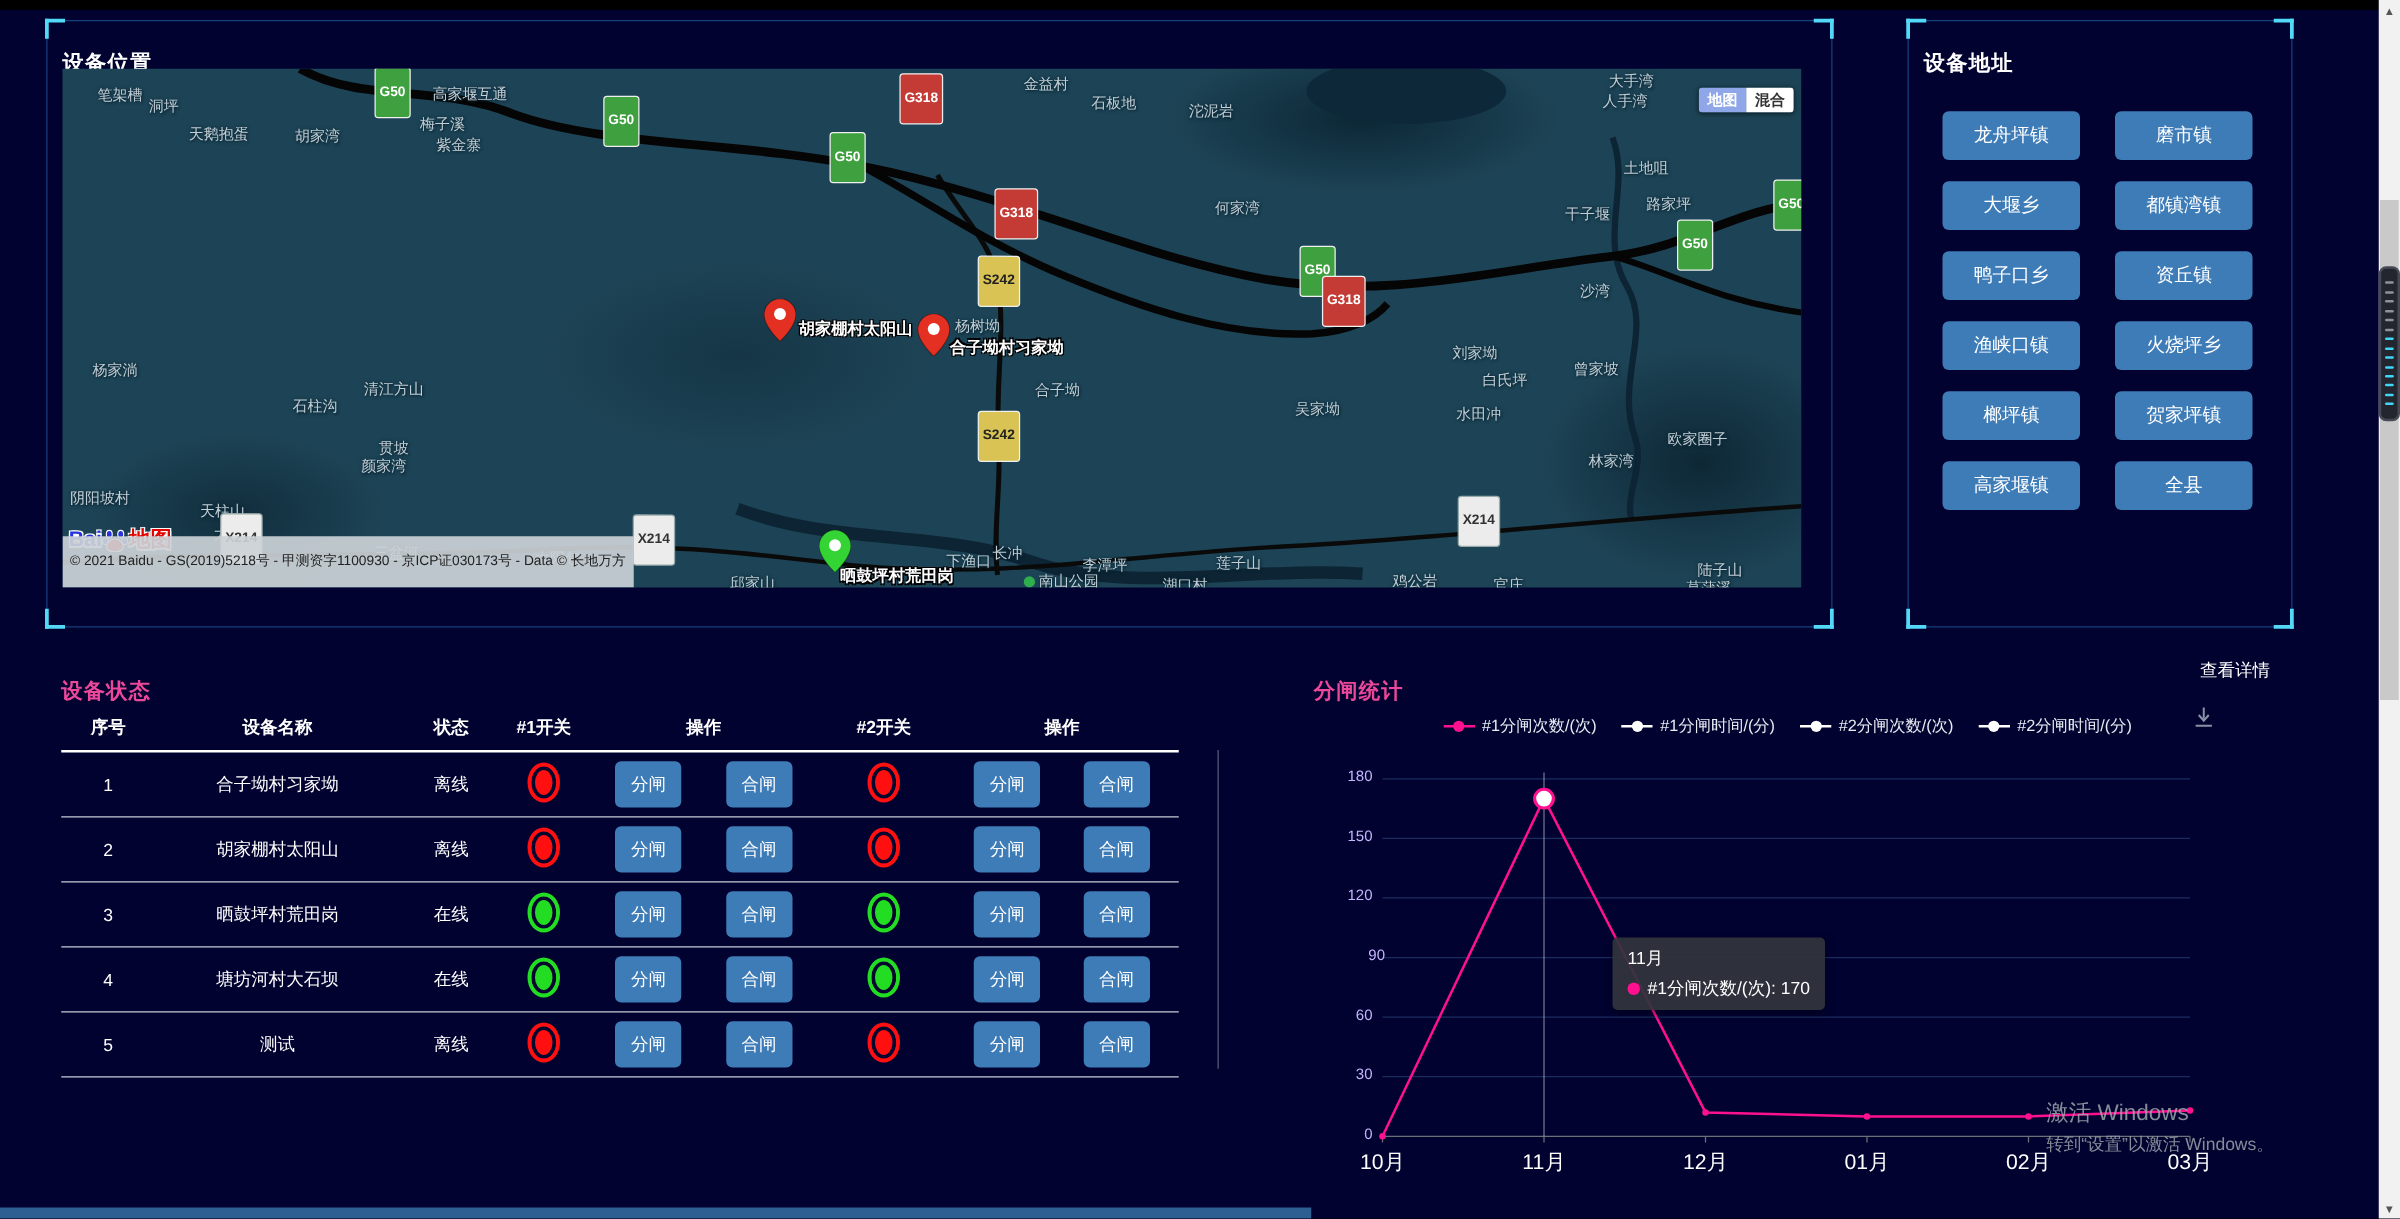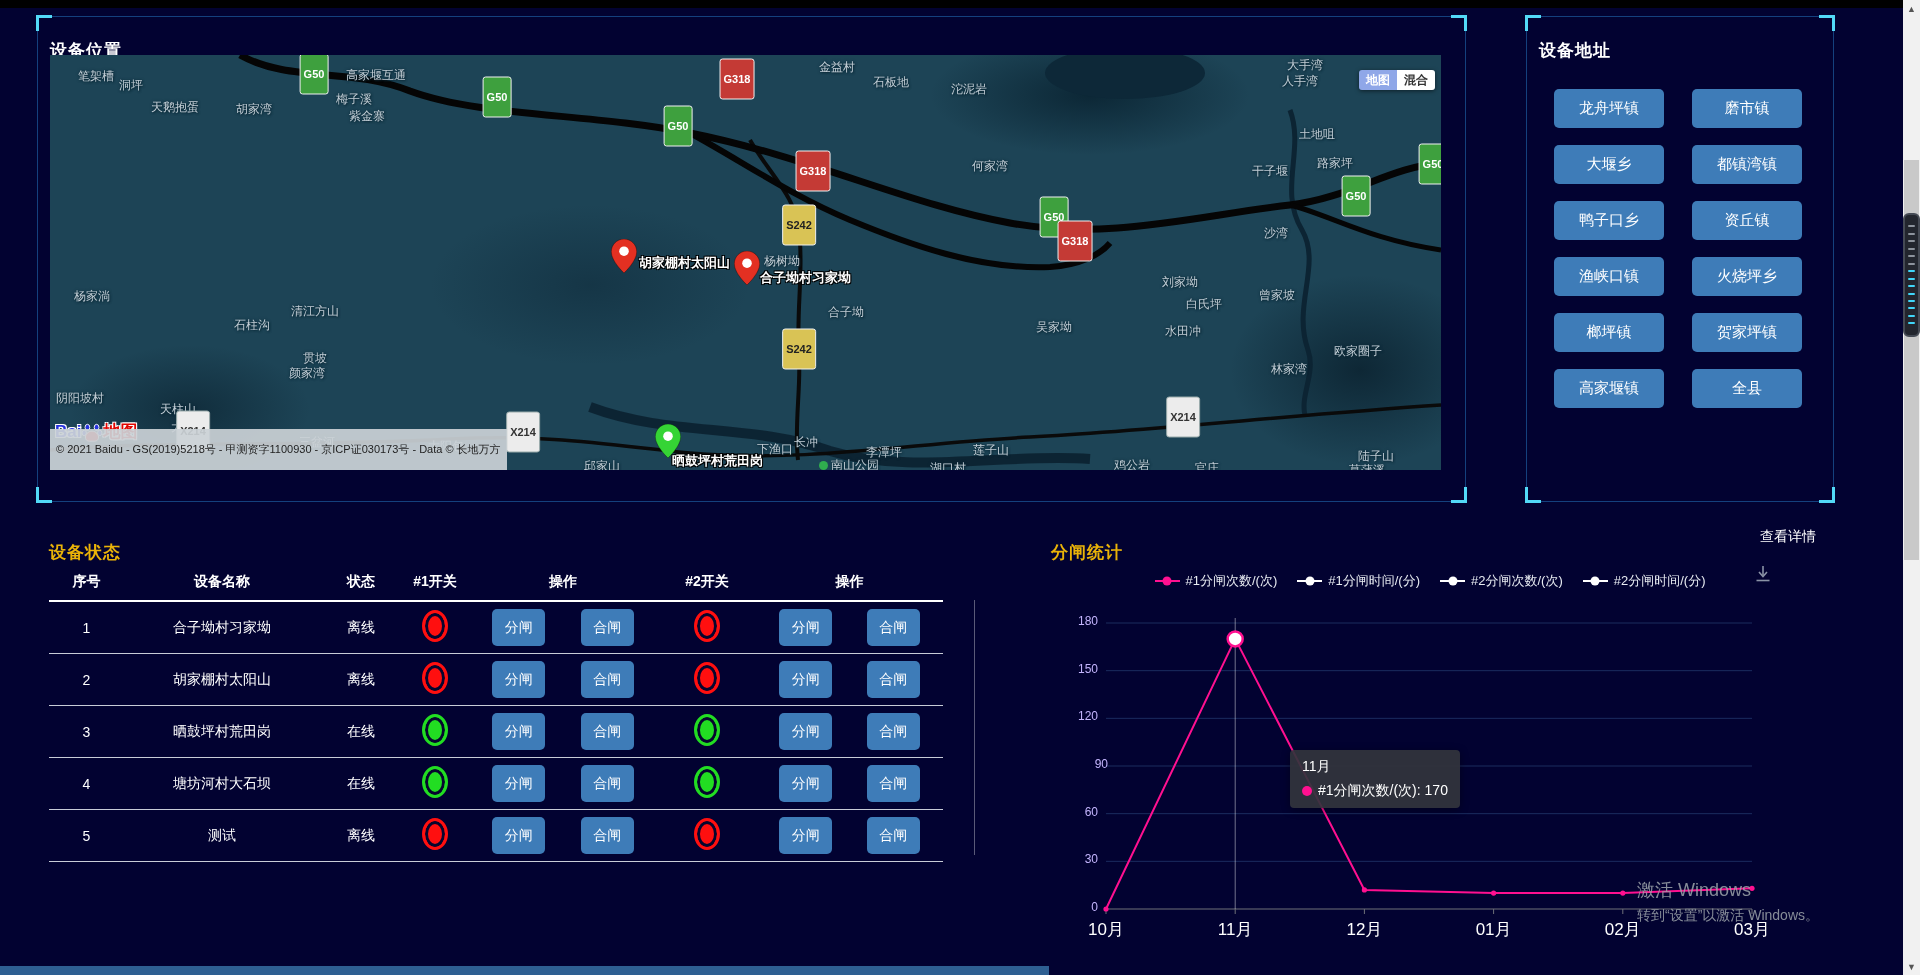--- a/index.html
+++ b/index.html
@@ -39,21 +39,21 @@
   .map-ctl .opt{padding:2px 7px;line-height:16px;cursor:pointer;}
   .opt.sel{background:#8fa7e8;color:#fff;}
   .opt.unsel{background:#fff;color:#333;}
   .blogo{position:absolute;left:5px;top:365px;display:flex;align-items:center;font-weight:bold;font-size:17px;}
   .blogo .bai{color:#2733de;text-shadow:-1px -1px 0 #fff,1px -1px 0 #fff,-1px 1px 0 #fff,1px 1px 0 #fff;}
   .blogo .mapword{color:#e10601;text-shadow:-1px -1px 0 #fff,1px -1px 0 #fff,-1px 1px 0 #fff,1px 1px 0 #fff;}
   .attrib{position:absolute;left:0;bottom:0;height:17px;background:rgba(203,209,214,.92);
           color:#222;font-size:11px;line-height:17px;padding:12px 6px;white-space:nowrap;}
 
   
-  .sec-title{position:absolute;color:#eab308;font-weight:bold;font-size:17px;letter-spacing:1px;}
+  .sec-title{position:absolute;color:#ec4899;font-weight:bold;font-size:17px;letter-spacing:1px;}
   .h-status{left:49px;top:527px;}
   .h-chart{left:1051px;top:527px;}
   .table{position:absolute;left:49px;top:563px;width:894px;color:#fff;font-size:14px;}
   .trow{display:grid;grid-template-columns:75px 196px 82px 66px 190px 98px 187px;align-items:center;
         height:51px;border-bottom:1px solid rgba(235,240,245,.85);}
   .trow.thead{height:37px;border-bottom:2px solid #fff;font-weight:bold;}
   .tcell{text-align:center;}
   .actions{display:flex;justify-content:space-evenly;align-items:center;gap:11px;}
   .abtn{width:53px;height:37px;background:#3e7cb8;border:none;border-radius:5px;color:#fff;
         font-size:14px;cursor:pointer;font-family:inherit;}

